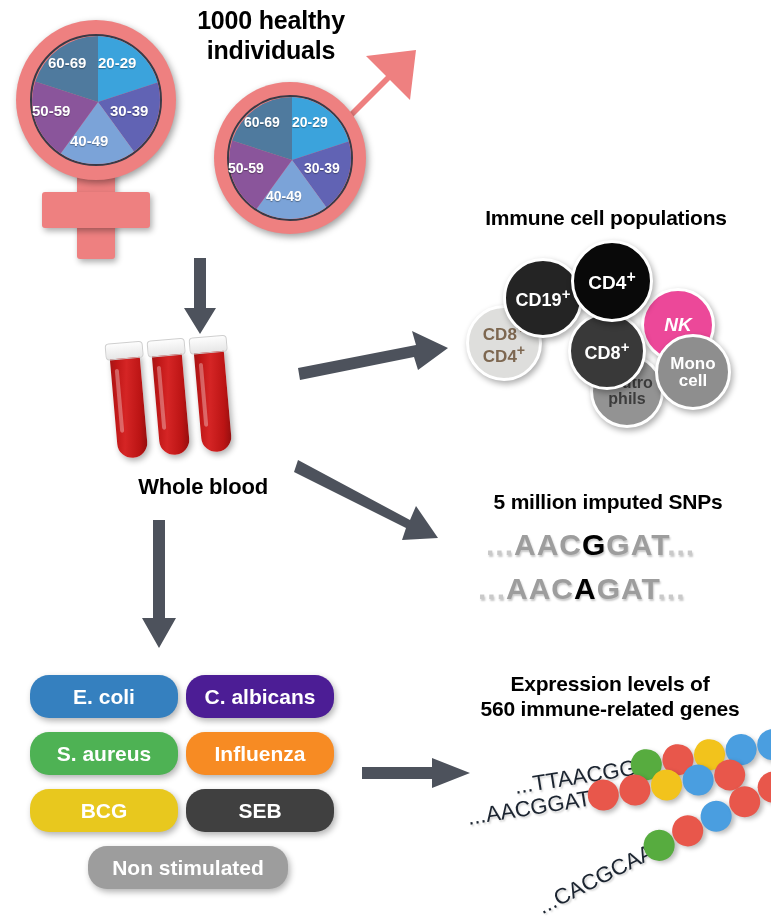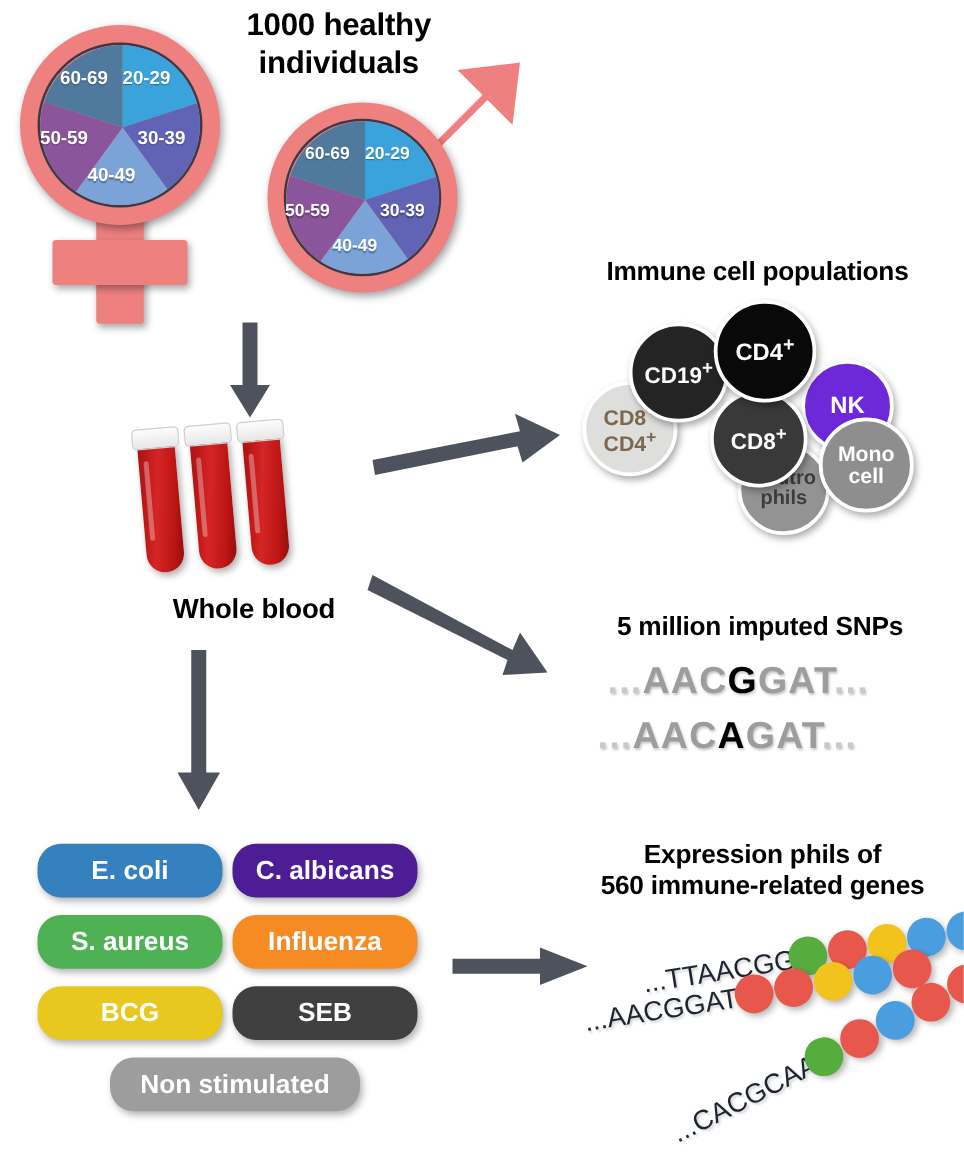--- a/index.html
+++ b/index.html
@@ -170,21 +170,21 @@
       <div class="cell" style="left: 503px; top: 258px; width: 80px; height: 80px; background: rgb(36, 36, 36); color: rgb(255, 255, 255); font-size: 18px; z-index: 3;">
         <div>
           <div>CD19<sup>+</sup></div>
         </div>
       </div>
       <div class="cell" style="left: 571px; top: 240px; width: 82px; height: 82px; background: rgb(9, 9, 9); color: rgb(255, 255, 255); font-size: 19px; z-index: 5;">
         <div>
           <div>CD4<sup>+</sup></div>
         </div>
       </div>
-      <div class="cell" style="left: 641px; top: 288px; width: 74px; height: 74px; background: #6d28d9; color: rgb(255, 255, 255); font-size: 19px; z-index: 2;">
+      <div class="cell" style="left: 641px; top: 288px; width: 74px; height: 74px; background: #ec4899; color: rgb(255, 255, 255); font-size: 19px; z-index: 2; font-style: italic;">
         <div>
           <div>NK</div>
         </div>
       </div>
       <div class="cell" style="left: 568px; top: 312px; width: 78px; height: 78px; background: rgb(57, 57, 57); color: rgb(255, 255, 255); font-size: 18px; z-index: 4;">
         <div>
           <div>CD8<sup>+</sup></div>
         </div>
       </div>
       <div class="cell" style="left: 590px; top: 354px; width: 74px; height: 74px; background: rgb(147, 147, 147); color: rgb(60, 60, 60); font-size: 16px; z-index: 3;">
@@ -236,21 +236,21 @@
       </div>
     </div>
 
   <div class="abs arrow" style="left:362px;top:758px;width:108px;height:32px;">
     <svg width="108" height="32" viewBox="0 0 108 32">
       <path d="M0 9 h70 V0 L108 15 L70 30 V21 H0 Z" fill="#4d525c"></path>
     </svg>
   </div>
 
   <div class="abs heading" style="left:452px;top:672px;width:316px;font-size:21px;text-align:center;">
-    <div>Expression phils of</div>
+    <div>Expression levels of</div>
     <div>560 immune-related genes</div>
   </div>
 
   <div class="abs" style="left:0;top:0;width:771px;height:922px;" id="strands-group">
       <div class="strand" style="left: 515px; top: 772px; width: 308px; height: 34px; transform: rotate(-9deg);">
         <div class="seq" style="font-size: 22px; top: 2px; letter-spacing: 0px;">...TTAACGG</div>
         <div class="dot" style="left: 118px; top: -2px; width: 31px; height: 31px; background: rgb(87, 172, 63);"></div>
         <div class="dot" style="left: 150px; top: -2px; width: 31px; height: 31px; background: rgb(232, 87, 75);"></div>
         <div class="dot" style="left: 182px; top: -2px; width: 31px; height: 31px; background: rgb(242, 195, 28);"></div>
         <div class="dot" style="left: 214px; top: -2px; width: 31px; height: 31px; background: rgb(74, 158, 224);"></div>

